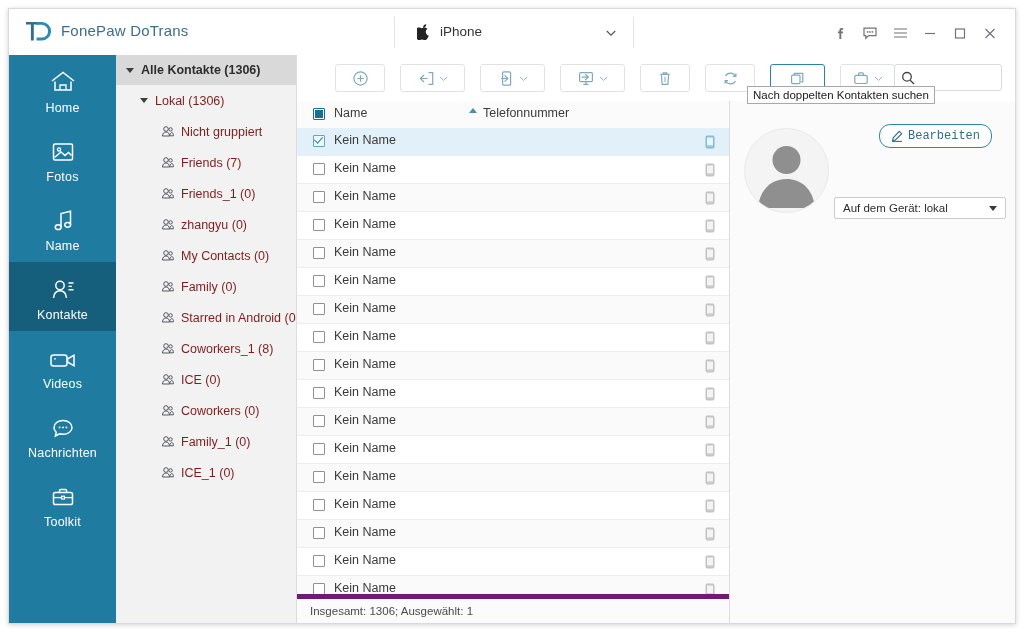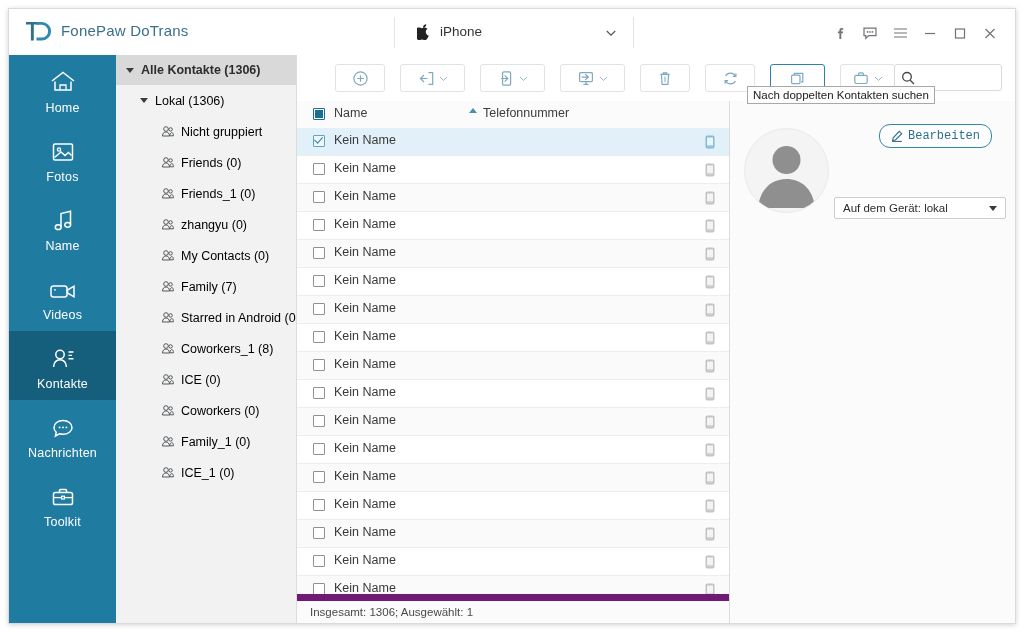--- a/index.html
+++ b/index.html
@@ -31,21 +31,21 @@
   .rail-ico{height:30px;display:flex;align-items:flex-end;justify-content:center;}
   .rail-label{font-size:12.5px;margin-top:6px;letter-spacing:.2px;}
 
   
   .groups{position:absolute;left:107px;top:46px;width:181px;bottom:0;background:#f2f2f2;
           border-right:1px solid #dcdcdc;box-sizing:border-box;}
   .groups-head{height:30px;background:#d9d9d9;display:flex;align-items:center;padding-left:10px;box-sizing:border-box;}
   .tri{width:0;height:0;border-left:4.5px solid transparent;border-right:4.5px solid transparent;
        border-top:5.5px solid #3c3c3c;margin-right:7px;}
   .groups-head-label{font-size:12.5px;font-weight:bold;color:#2d2d2d;}
-  .grp-row{height:31px;display:flex;align-items:center;font-size:12.5px;color:#000000;
+  .grp-row{height:31px;display:flex;align-items:center;font-size:12.5px;color:#7f1d1d;
            white-space:nowrap;overflow:hidden;cursor:pointer;}
   .grp-l1{padding-left:24px;}
   .grp-l2{padding-left:44px;}
   .grp-ico{width:15px;height:15px;margin-right:6px;flex:none;}
 
   
   .toolbar{position:absolute;left:304px;top:46px;right:0;height:46px;background:#fff;box-sizing:border-box;}
   .tbtn{position:absolute;top:9px;height:28px;border:1px solid #dfe3e6;border-radius:3px;background:#fff;
         display:flex;align-items:center;justify-content:center;gap:4px;box-sizing:border-box;cursor:pointer;}
   .tbtn.sel{border:1px solid #2b83ab;}
@@ -76,21 +76,21 @@
 
   .rows{position:absolute;left:0;top:27px;right:0;bottom:29px;overflow:hidden;}
   .row{height:28px;position:relative;border-bottom:1px solid #ededed;box-sizing:border-box;cursor:pointer;}
   .row.odd{background:#fafafa;}
   .row.selected{background:#e2f1f9;}
   .r-cb{position:absolute;left:16px;top:7px;}
   .r-name{position:absolute;left:37px;top:5px;font-size:12.5px;color:#3a3a3a;}
   .r-phone{position:absolute;right:14px;top:7px;width:10px;height:14px;}
 
   .statusbar{position:absolute;left:0;right:0;bottom:0;height:29px;background:#fbfbfb;
-             border-top:7px solid #701a75;display:flex;align-items:center;padding-left:13px;box-sizing:border-box;}
+             border-top:5px solid #701a75;display:flex;align-items:center;padding-left:13px;box-sizing:border-box;}
   .statusbar span{font-size:11.5px;color:#4a4a4a;}
 
   
   .detail{position:absolute;left:721px;top:92px;right:0;bottom:0;background:#fbfbfb;}
   .avatar{position:absolute;left:14px;top:27px;width:85px;height:85px;border-radius:50%;background:#f2f2f2;
           border:1px solid #eaeaea;overflow:hidden;box-sizing:border-box;}
   .edit-btn{position:absolute;right:23px;top:23px;height:22px;padding:0 11px;border:1px solid #2e86ad;
             border-radius:11px;background:#fff;display:flex;align-items:center;gap:5px;cursor:pointer;font-family:Liberation Mono, monospace;}
   .edit-btn span{font-size:12px;color:#2e6f8e;}
   .dev-select{position:absolute;left:104px;top:96px;width:172px;height:22px;border:1px solid #c9cdd1;
@@ -189,39 +189,39 @@
     <div class="rail-item">
       <div class="rail-ico">
         <svg width="26" height="25" viewBox="0 0 26 25">
             <path d="M11 19 V5.5 L20.5 3.2 V16.5" fill="none" stroke="#fff" stroke-width="1.5"></path>
             <ellipse cx="8.2" cy="19.2" rx="2.9" ry="2.4" fill="none" stroke="#fff" stroke-width="1.5"></ellipse>
             <ellipse cx="17.7" cy="16.8" rx="2.9" ry="2.4" fill="none" stroke="#fff" stroke-width="1.5"></ellipse>
           </svg>
       </div>
       <div class="rail-label">Name</div>
     </div>
+    <div class="rail-item active">
+      <div class="rail-ico">
+        <svg width="28" height="24" viewBox="0 0 28 24">
+            <circle cx="11" cy="7.5" r="4.2" fill="none" stroke="#fff" stroke-width="1.5"></circle>
+            <path d="M4.5 20 C5 14.8 8 12.8 11 12.8 C14 12.8 17 14.8 17.5 20" fill="none" stroke="#fff" stroke-width="1.5"></path>
+            <path d="M19.5 5 h5 M19.5 8.4 h3.4 M19.5 11.8 h5" stroke="#fff" stroke-width="1.4"></path>
+          </svg>
+      </div>
+      <div class="rail-label">Kontakte</div>
+    </div>
     <div class="rail-item">
       <div class="rail-ico">
         <svg width="30" height="22" viewBox="0 0 30 22">
             <rect x="3" y="6" width="16" height="11" rx="2.5" fill="none" stroke="#fff" stroke-width="1.5"></rect>
             <path d="M19.5 10 L26 6.2 V16.8 L19.5 13 Z" fill="none" stroke="#fff" stroke-width="1.5"></path>
             <circle cx="7" cy="9.8" r=".9" fill="#fff"></circle>
           </svg>
       </div>
       <div class="rail-label">Videos</div>
-    </div>
-    <div class="rail-item active">
-      <div class="rail-ico">
-        <svg width="28" height="24" viewBox="0 0 28 24">
-            <circle cx="11" cy="7.5" r="4.2" fill="none" stroke="#fff" stroke-width="1.5"></circle>
-            <path d="M4.5 20 C5 14.8 8 12.8 11 12.8 C14 12.8 17 14.8 17.5 20" fill="none" stroke="#fff" stroke-width="1.5"></path>
-            <path d="M19.5 5 h5 M19.5 8.4 h3.4 M19.5 11.8 h5" stroke="#fff" stroke-width="1.4"></path>
-          </svg>
-      </div>
-      <div class="rail-label">Kontakte</div>
     </div>
     <div class="rail-item">
       <div class="rail-ico">
         <svg width="28" height="24" viewBox="0 0 28 24">
             <path d="M14 4.5 C19.2 4.5 23 7.6 23 11.4 C23 15.2 19.2 18.3 14 18.3 C12.7 18.3 11.5 18.1 10.4 17.8 L6.4 20 L7.2 16.3 C5.8 15 5 13.3 5 11.4 C5 7.6 8.8 4.5 14 4.5 Z" fill="none" stroke="#fff" stroke-width="1.5"></path>
             <circle cx="10.6" cy="11.4" r=".95" fill="#fff"></circle>
             <circle cx="14" cy="11.4" r=".95" fill="#fff"></circle>
             <circle cx="17.4" cy="11.4" r=".95" fill="#fff"></circle>
           </svg>
       </div>
@@ -259,21 +259,21 @@
             </svg></span>
         <span>Nicht gruppiert</span>
       </div>
       <div class="grp-row grp-l2">
         <span class="grp-ico"><svg width="15" height="15" viewBox="0 0 15 15">
               <circle cx="6" cy="5" r="2.3" fill="none" stroke="#55595c" stroke-width="1"></circle>
               <path d="M2.4 12 C2.8 8.9 4.3 8 6 8 C7.7 8 9.2 8.9 9.6 12 Z" fill="none" stroke="#55595c" stroke-width="1"></path>
               <circle cx="10.6" cy="5.4" r="1.7" fill="none" stroke="#55595c" stroke-width="1"></circle>
               <path d="M9.6 11.8 C10.2 9.4 11 8.6 11.9 8.6 C12.8 8.6 13.4 9.8 13.4 11.8 Z" fill="none" stroke="#55595c" stroke-width="1"></path>
             </svg></span>
-        <span>Friends  (0)</span>
+        <span>Friends  (7)</span>
       </div>
       <div class="grp-row grp-l2">
         <span class="grp-ico"><svg width="15" height="15" viewBox="0 0 15 15">
               <circle cx="6" cy="5" r="2.3" fill="none" stroke="#55595c" stroke-width="1"></circle>
               <path d="M2.4 12 C2.8 8.9 4.3 8 6 8 C7.7 8 9.2 8.9 9.6 12 Z" fill="none" stroke="#55595c" stroke-width="1"></path>
               <circle cx="10.6" cy="5.4" r="1.7" fill="none" stroke="#55595c" stroke-width="1"></circle>
               <path d="M9.6 11.8 C10.2 9.4 11 8.6 11.9 8.6 C12.8 8.6 13.4 9.8 13.4 11.8 Z" fill="none" stroke="#55595c" stroke-width="1"></path>
             </svg></span>
         <span>Friends_1  (0)</span>
       </div>
@@ -295,21 +295,21 @@
             </svg></span>
         <span>My Contacts  (0)</span>
       </div>
       <div class="grp-row grp-l2">
         <span class="grp-ico"><svg width="15" height="15" viewBox="0 0 15 15">
               <circle cx="6" cy="5" r="2.3" fill="none" stroke="#55595c" stroke-width="1"></circle>
               <path d="M2.4 12 C2.8 8.9 4.3 8 6 8 C7.7 8 9.2 8.9 9.6 12 Z" fill="none" stroke="#55595c" stroke-width="1"></path>
               <circle cx="10.6" cy="5.4" r="1.7" fill="none" stroke="#55595c" stroke-width="1"></circle>
               <path d="M9.6 11.8 C10.2 9.4 11 8.6 11.9 8.6 C12.8 8.6 13.4 9.8 13.4 11.8 Z" fill="none" stroke="#55595c" stroke-width="1"></path>
             </svg></span>
-        <span>Family  (7)</span>
+        <span>Family  (0)</span>
       </div>
       <div class="grp-row grp-l2">
         <span class="grp-ico"><svg width="15" height="15" viewBox="0 0 15 15">
               <circle cx="6" cy="5" r="2.3" fill="none" stroke="#55595c" stroke-width="1"></circle>
               <path d="M2.4 12 C2.8 8.9 4.3 8 6 8 C7.7 8 9.2 8.9 9.6 12 Z" fill="none" stroke="#55595c" stroke-width="1"></path>
               <circle cx="10.6" cy="5.4" r="1.7" fill="none" stroke="#55595c" stroke-width="1"></circle>
               <path d="M9.6 11.8 C10.2 9.4 11 8.6 11.9 8.6 C12.8 8.6 13.4 9.8 13.4 11.8 Z" fill="none" stroke="#55595c" stroke-width="1"></path>
             </svg></span>
         <span>Starred in Android  (0)</span>
       </div>

